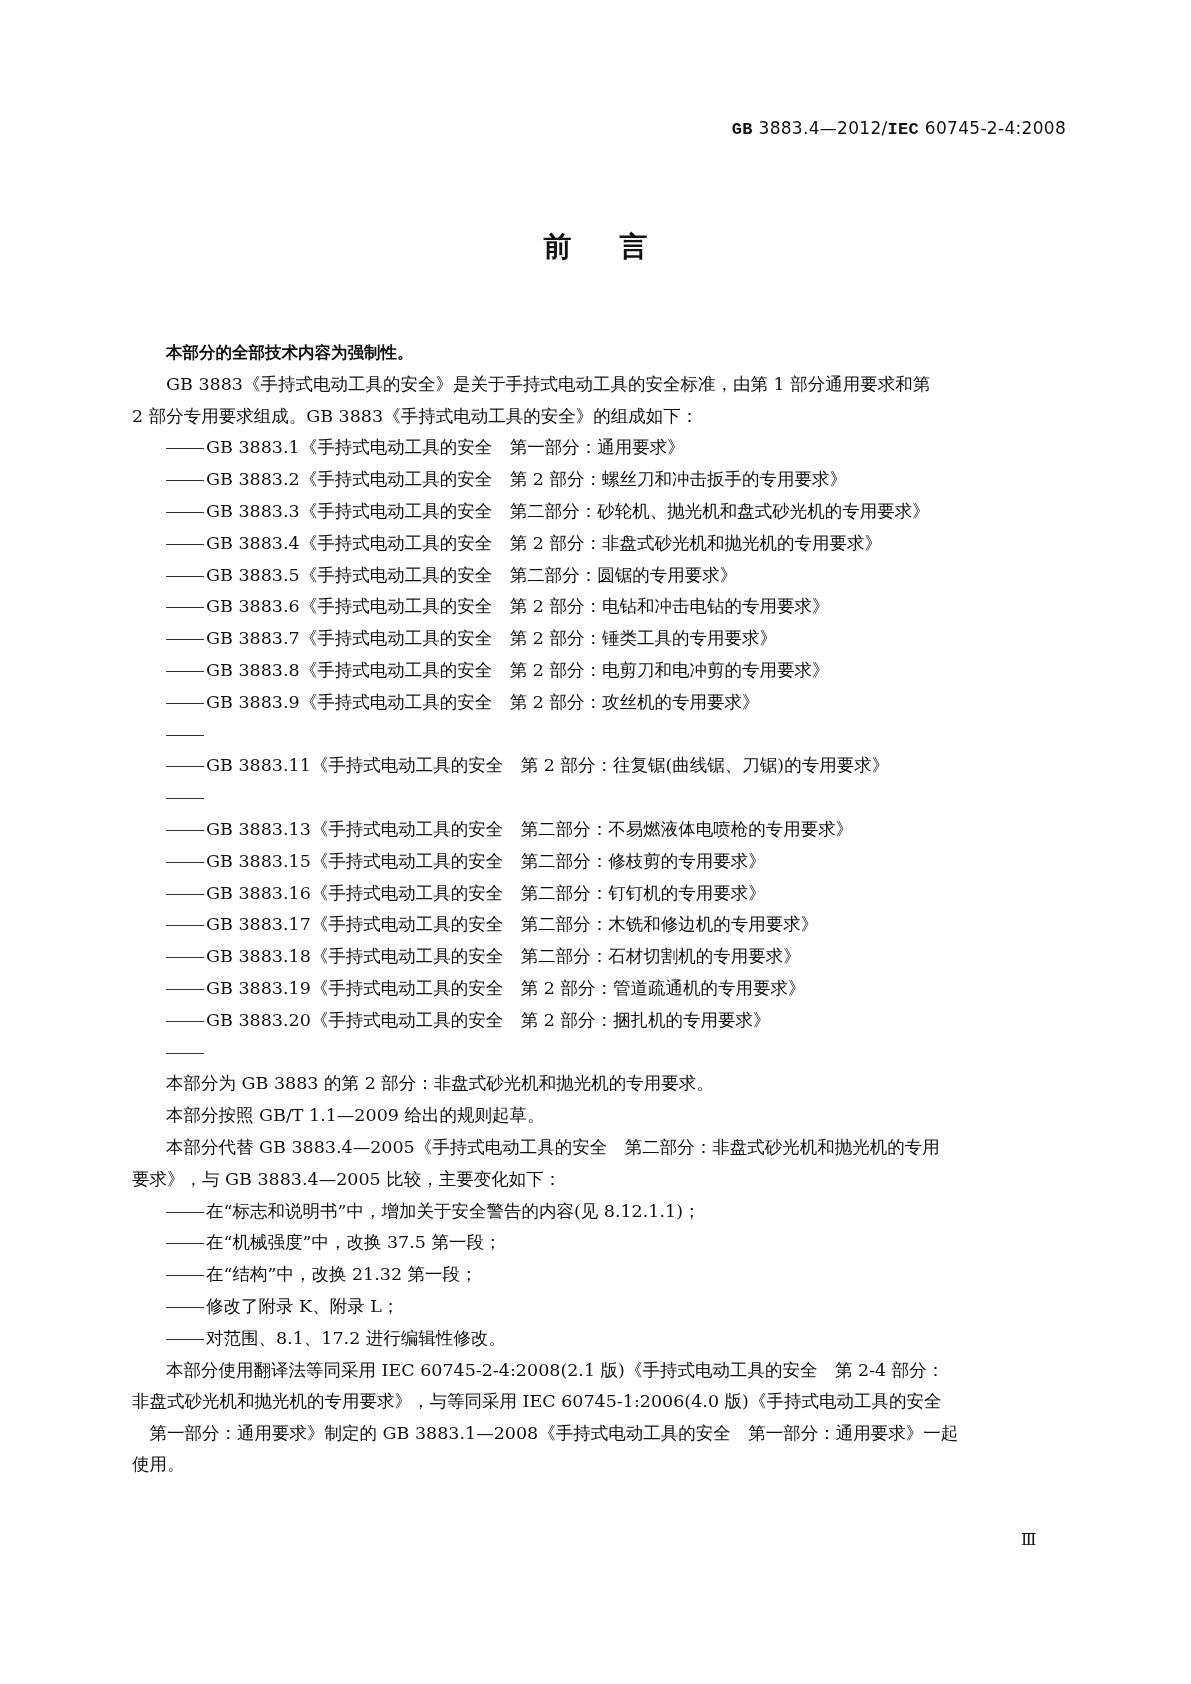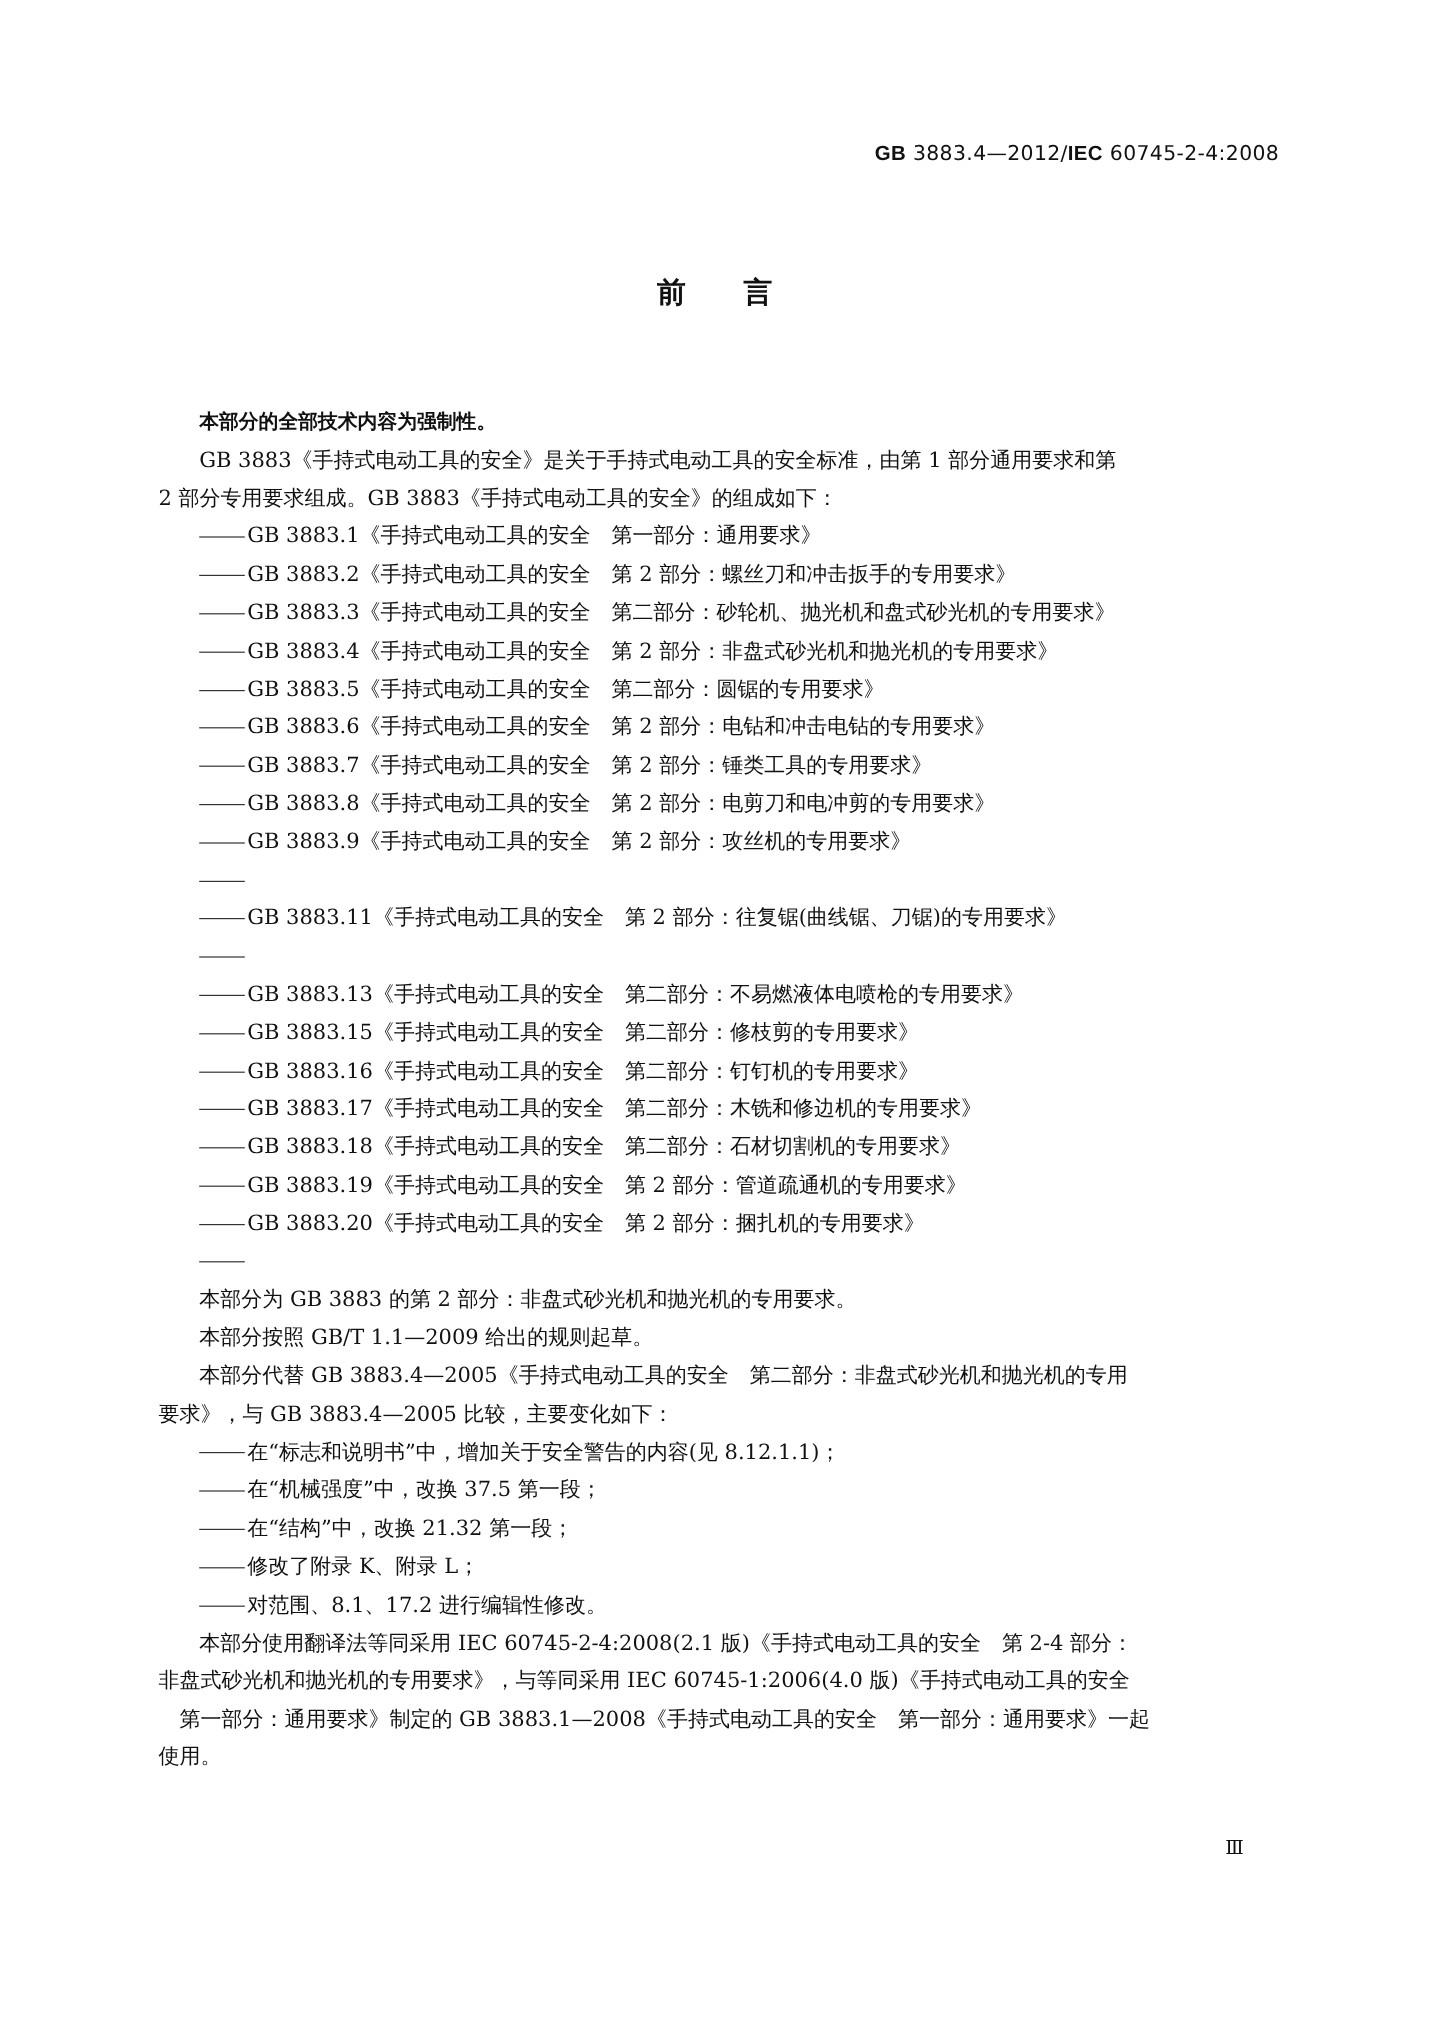--- a/index.html
+++ b/index.html
@@ -1,27 +1,27 @@
 <!DOCTYPE html>
 <html><head>
   <meta charset="utf-8">
   <style>
     html, body { margin: 0; padding: 0; background: #ffffff; }
     body { width: 1191px; height: 1684px; position: relative; overflow: hidden;
            font-family: "DejaVu Serif", "Liberation Serif", serif; color: #111; }
     .header { position: absolute; top: 118px; right: 125px; font-size: 17px; letter-spacing: 0.3px;
               font-family: "DejaVu Sans", "Liberation Sans", sans-serif; }
-    .header .bold { font-weight: bold; font-family: Liberation Sans, sans-serif; }
+    .header .bold { font-weight: bold; font-family: Liberation Mono, monospace; }
     .title { position: absolute; top: 228px; left: 0; width: 1191px; text-align: center;
-             font-size: 24px; font-weight: bold; font-family: "DejaVu Sans", "Liberation Sans", sans-serif;
+             font-size: 28px; font-weight: bold; font-family: "DejaVu Sans", "Liberation Sans", sans-serif;
              letter-spacing: 48px; text-indent: 48px; }
     .content { position: absolute; top: 337px; left: 166px; width: 900px; font-size: 17.5px; }
     .line { height: 31.8px; line-height: 31.8px; white-space: nowrap; }
     .indent { padding-left: 35px; }
-    .strong { font-weight: bold; font-family: Liberation Mono, monospace; font-size: 16.5px; }
+    .strong { font-weight: bold; font-family: Liberation Serif, serif; font-size: 16.5px; }
     .dash { display: inline-block; width: 38px; border-top: 1px solid #333; vertical-align: middle; margin-right: 2px; }
     .pagenum { position: absolute; top: 1530px; left: 1021px; font-size: 16px;
                font-family: "Liberation Serif", "DejaVu Serif", serif; }
   </style>
 </head>
 <body>
 
 <div class="header">
   <span class="bold">GB</span>
   <span>3883.4—2012/</span><span class="bold">IEC</span>

